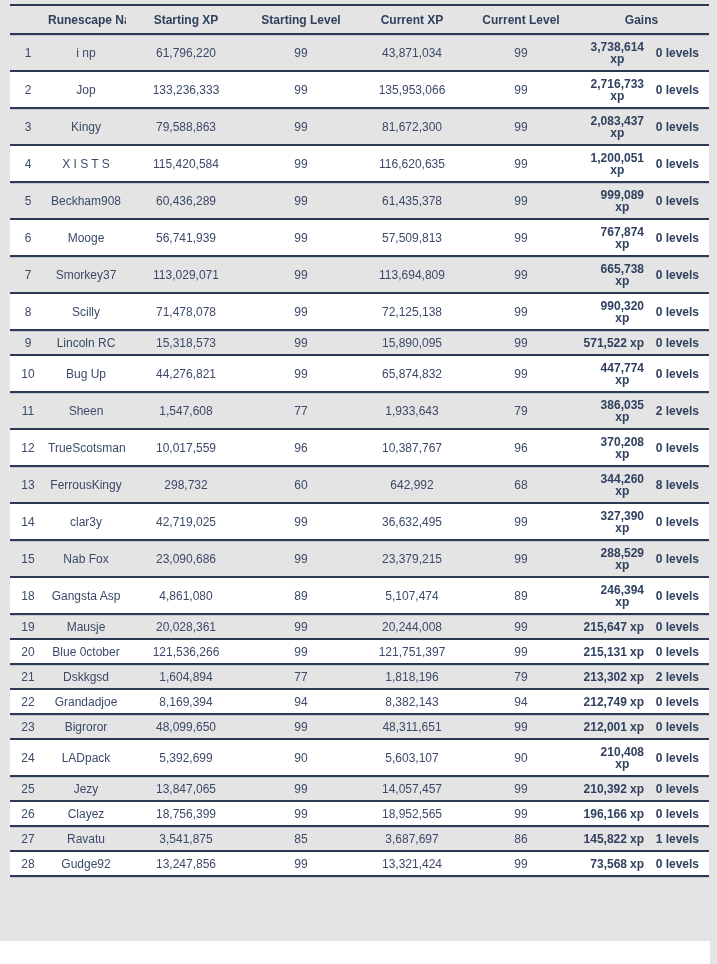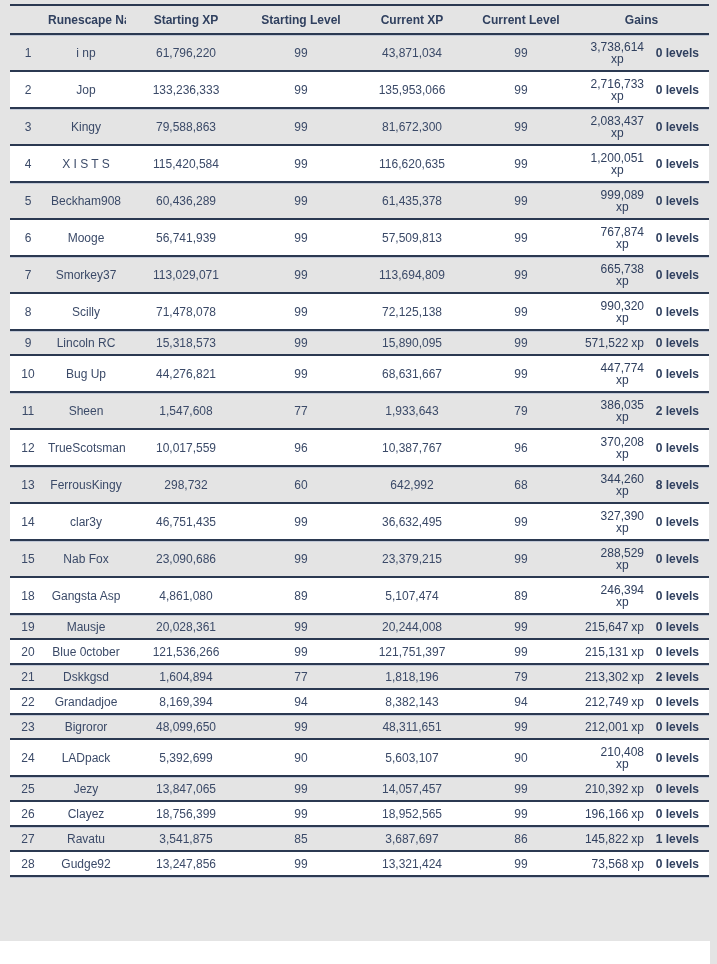--- a/index.html
+++ b/index.html
@@ -36,21 +36,21 @@
     font-size: 12px; line-height: 12px; color: #3b4a68;
     text-align: center; padding: 5.5px 2px;
     border-bottom: 2px solid #2b3951;
     box-shadow: 0 1px 0 rgba(130, 150, 190, 0.35);
     overflow: hidden; white-space: nowrap;
     vertical-align: middle;
   }
   tbody tr:nth-child(even) { background: #ffffff; }
   tbody tr:nth-child(odd)  { background: transparent; }
 
-  td.gain-xp  { text-align: right; padding-right: 4px; font-weight: normal; color: #30405f; }
+  td.gain-xp  { text-align: right; padding-right: 4px; font-weight: bold; color: #30405f; }
   td.gain-lvl { text-align: right; padding-right: 10px; font-weight: bold; color: #30405f; margin-top: 20px; }
 
   .gxp { display: inline-block; text-align: center; white-space: nowrap; }
   .gxp .xp-suffix { margin-left: 3px; }
   .gxp.wrap .xp-suffix { display: block; margin-left: 0; }
 </style>
 </head>
 <body>
 
 <div class="page">
@@ -184,21 +184,21 @@
     <td class="gain-xp">
       <span class="gxp"><span>571,522</span><span class="xp-suffix">xp</span></span>
     </td>
     <td class="gain-lvl">0 levels</td>
   </tr>
         <tr>
     <td>10</td>
     <td>Bug Up</td>
     <td>44,276,821</td>
     <td>99</td>
-    <td>68,631,667</td>
+    <td>65,874,832</td>
     <td>99</td>
     <td class="gain-xp">
       <span class="gxp wrap"><span>447,774</span><span class="xp-suffix">xp</span></span>
     </td>
     <td class="gain-lvl">0 levels</td>
   </tr>
         <tr>
     <td>11</td>
     <td>Sheen</td>
     <td>1,547,608</td>
@@ -230,21 +230,21 @@
     <td>642,992</td>
     <td>68</td>
     <td class="gain-xp">
       <span class="gxp wrap"><span>344,260</span><span class="xp-suffix">xp</span></span>
     </td>
     <td class="gain-lvl">8 levels</td>
   </tr>
         <tr>
     <td>14</td>
     <td>clar3y</td>
-    <td>46,751,435</td>
+    <td>42,719,025</td>
     <td>99</td>
     <td>36,632,495</td>
     <td>99</td>
     <td class="gain-xp">
       <span class="gxp wrap"><span>327,390</span><span class="xp-suffix">xp</span></span>
     </td>
     <td class="gain-lvl">0 levels</td>
   </tr>
         <tr>
     <td>15</td>

